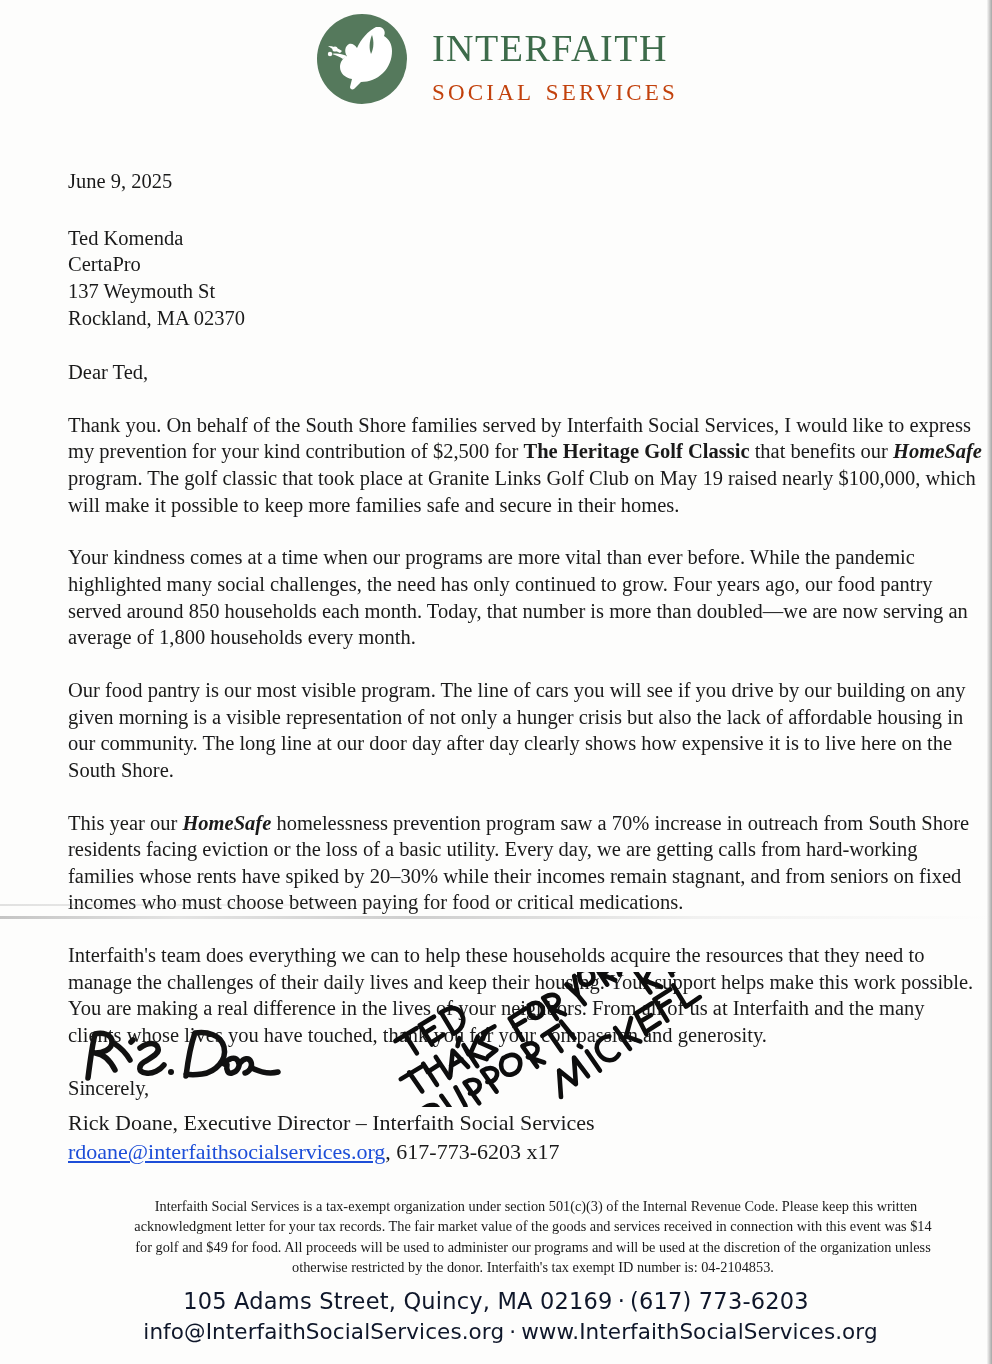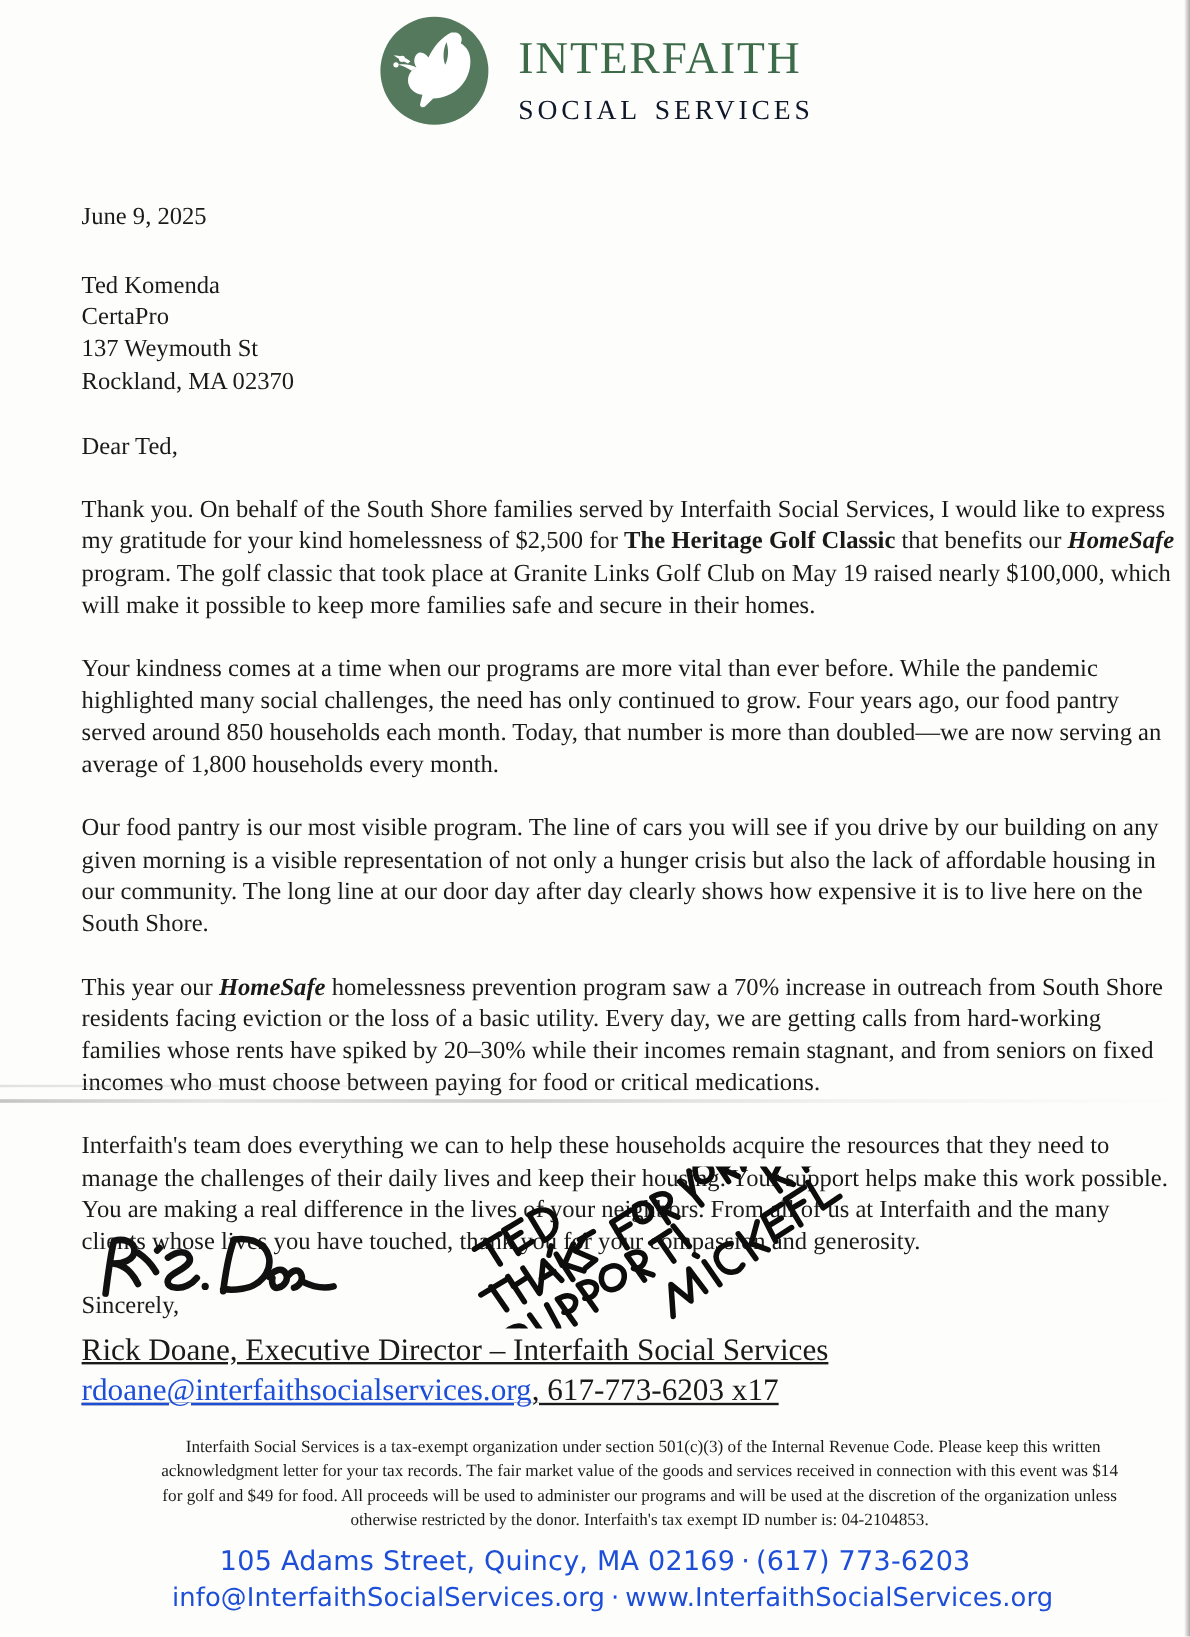--- a/index.html
+++ b/index.html
@@ -84,21 +84,21 @@
     letter-spacing: 1.5px;
     color: #3d6b4a;
     font-variant: small-caps;
     text-transform: lowercase;
     font-weight: 400;
   }
   .wordmark-bottom {
     font-family: "Liberation Serif", "DejaVu Serif", serif;
     font-size: 33px;
     letter-spacing: 3.2px;
-    color: #0f172a;
+    color: #c2410c;
     font-variant: small-caps;
     text-transform: lowercase;
     text-align: left;
     margin-top: 3px;
     font-weight: 400;
   }
 
   
   .letter {
     position: absolute;
@@ -139,23 +139,22 @@
   .handnote {
     position: absolute;
     left: 300px;
     top: -48px;
   }
 
   .sig-block {
     position: absolute;
     left: 68px;
     top: 1108px;
-    font-size: 26px;
+    font-size: 22px;
     line-height: 1.32;
-    text-decoration: underline;
   }
   .sig-email {
     text-decoration: underline;
     text-underline-offset: 2px;
     color: #1d4ed8;
   }
 
   
   .fineprint {
     position: absolute;
@@ -170,21 +169,21 @@
   .fineprint .ln.l1 { text-indent: 6px; }
 
   
   .footer {
     position: absolute;
     left: 0;
     top: 1288px;
     width: 992px;
     text-align: center;
     font-family: "DejaVu Sans", "Liberation Sans", sans-serif;
-    color: #1d4ed8;
+    color: #0f172a;
   }
   .footer-line1 {
     font-size: 22.5px;
     letter-spacing: 0.2px;
     margin-bottom: 5px;
   }
   .footer-line2 {
     font-size: 21.5px;
     letter-spacing: 0.1px;
     margin-left: 29px;
@@ -231,21 +230,21 @@
       <div>CertaPro</div>
       <div>137 Weymouth St</div>
       <div>Rockland, MA 02370</div>
     </div>
 
     <div class="salutation">Dear Ted,</div>
 
     <p class="body-par">
       <span class="ln">Thank you. On behalf of the South Shore families served by Interfaith Social Services, I would like to express</span>
       <span class="ln">
-        <span>my gratitude for your kind homelessness of </span><span>$2,500</span><span> for </span><b class="em-bold">The Heritage Golf Classic</b><span> that benefits our </span><i class="em-bi">HomeSafe</i>
+        <span>my prevention for your kind contribution of </span><span>$2,500</span><span> for </span><b class="em-bold">The Heritage Golf Classic</b><span> that benefits our </span><i class="em-bi">HomeSafe</i>
       </span>
       <span class="ln">program. The golf classic that took place at Granite Links Golf Club on May 19 raised nearly $100,000, which</span>
       <span class="ln">will make it possible to keep more families safe and secure in their homes.</span>
     </p>
 
     <p class="body-par">
       <span class="ln">Your kindness comes at a time when our programs are more vital than ever before. While the pandemic</span>
       <span class="ln">highlighted many social challenges, the need has only continued to grow. Four years ago, our food pantry</span>
       <span class="ln">served around 850 households each month. Today, that number is more than doubled—we are now serving an</span>
       <span class="ln">average of 1,800 households every month.</span>

